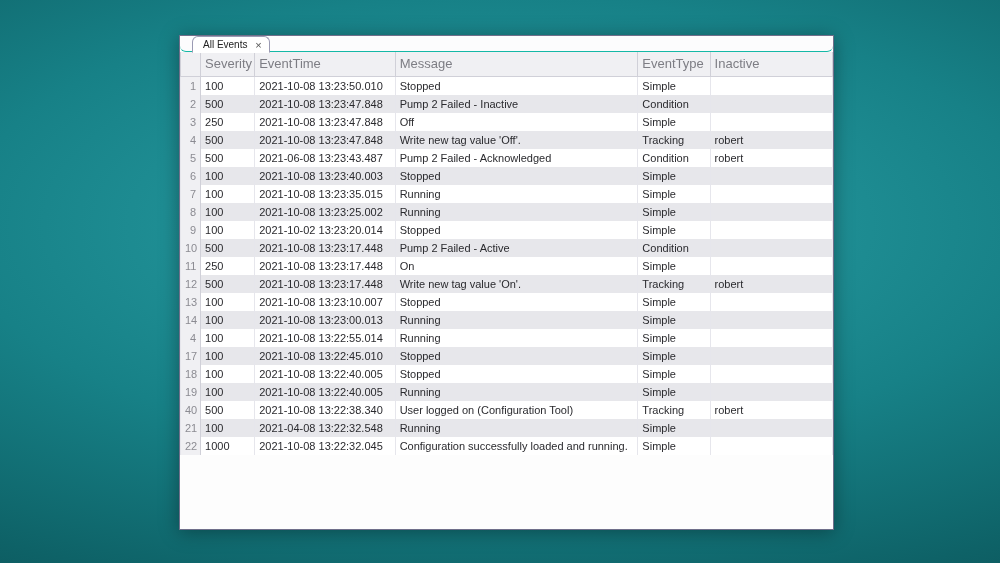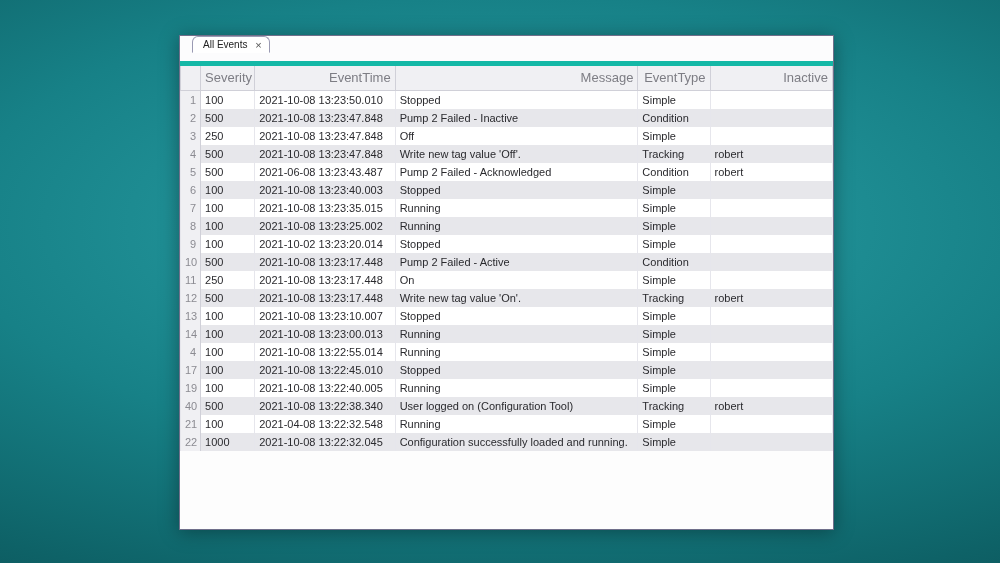--- a/index.html
+++ b/index.html
@@ -17,24 +17,25 @@
     position: absolute;
     left: 179px; top: 35px;
     width: 655px; height: 495px;
     background: #fdfdfd;
     border: 1px solid #6f6f8a;
     box-shadow: 0 2px 18px rgba(0,0,0,0.35);
     display: flex;
     flex-direction: column;
   }
   .tabstrip {
-    height: 30px;
+    height: 16px;
     background: #fcfcfd;
-    border-bottom: 5px solid #14b8a6;
+    border-bottom: 1px solid #14b8a6;
     position: relative;
+    border-radius: 6px;
   }
   .tab {
     position: absolute;
     top: 0; left: 12px;
     height: 17px;
     padding: 0 6px 0 10px;
     background: #ffffff;
     border: 1px solid #9a9ab3;
     border-bottom: 1px solid #ffffff;
     border-top-left-radius: 6px;
@@ -65,21 +66,21 @@
   }
   thead th {
     background: #f0f0f3;
     font-weight: 400;
     color: #7d7d84;
     font-size: 13px;
     height: 24px;
     border: 1px solid #d0d0d8;
     border-top: none;
     padding: 0 4px;
-    text-align: right;
+    text-align: left;
     white-space: nowrap;
     overflow: hidden;
   }
   thead th.rownum-h { background:#f0f0f3; }
   tbody td {
     font-size: 11px;
     height: 18px;
     line-height: 18px;
     padding: 0 4px;
     border-left: 1px solid #e6e6ec;
@@ -258,20 +259,28 @@
           </tr>
           <tr>
             <td class="rownum">17</td>
             <td>100</td>
             <td>2021-10-08 13:22:45.010</td>
             <td>Stopped</td>
             <td>Simple</td>
             <td></td>
           </tr>
           <tr>
+            <td class="rownum">18</td>
+            <td>100</td>
+            <td>2021-10-08 13:22:40.005</td>
+            <td>Stopped</td>
+            <td>Simple</td>
+            <td></td>
+          </tr>
+          <tr>
             <td class="rownum">19</td>
             <td>100</td>
             <td>2021-10-08 13:22:40.005</td>
             <td>Running</td>
             <td>Simple</td>
             <td></td>
           </tr>
           <tr>
             <td class="rownum">40</td>
             <td>500</td>

